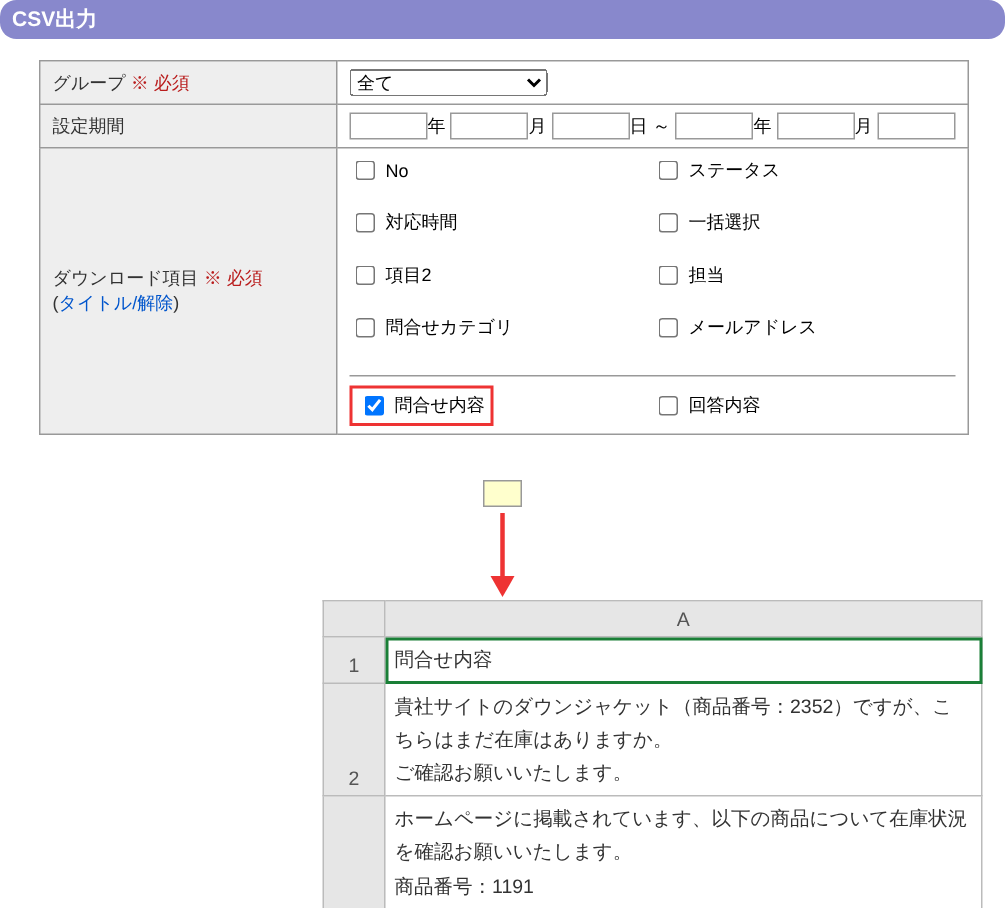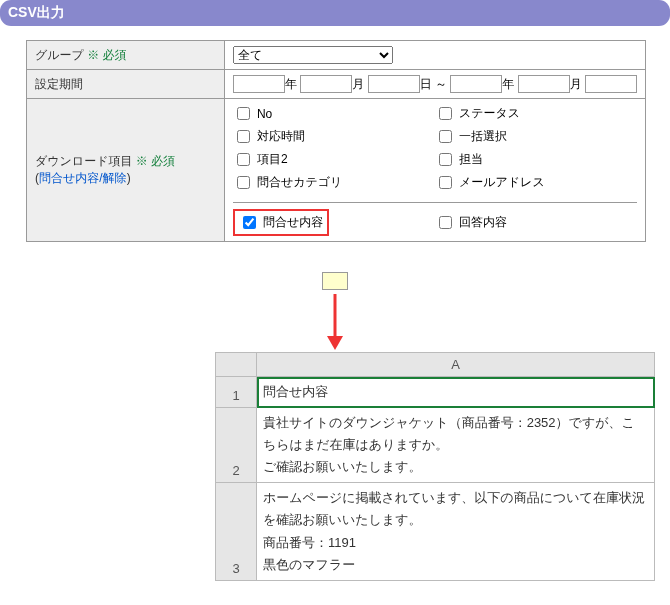--- a/index.html
+++ b/index.html
@@ -29,35 +29,35 @@
     border:1px solid #999;
     padding:5px 8px;
     vertical-align:middle;
     font-size:12px;
   }
   td.label-cell{
     background:#eee;
     width:200px;
     color:#333;
   }
-  .req{ color:#15803d; }
+  .req{ color:#b91c1c; }
   .link{ color:#0055cc; }
   select{
     font-size:12px;
-    width:160px;
+    width:132px;
   }
   input.date{
     width:46px;
     font-size:12px;
     border:1px solid #999;
   }
   .checks{
     display:flex;
     flex-direction:column;
-    gap:4px;
+    gap:16px;
   }
   .check-row{
     display:flex;
   }
   .check-col{
     flex:1;
     display:flex;
     align-items:center;
     gap:4px;
   }
@@ -183,21 +183,21 @@
         <input class="date" style=""><span>年</span>
         <input class="date" style=""><span>月</span>
         <input class="date" style="">
       </td>
     </tr>
 
     <tr>
       <td class="label-cell">
         <span>ダウンロード項目</span>
         <span class="req">※ 必須</span><br>
-        (<span class="link">問合せ内容/解除</span>)
+        (<span class="link">タイトル/解除</span>)
       </td>
       <td>
         <div class="checks">
           <div class="check-row">
             <label class="check-col">
                   <input type="checkbox" style="">
                   <span>No</span>
                 </label>
             <label class="check-col">
                   <input type="checkbox" style="">

